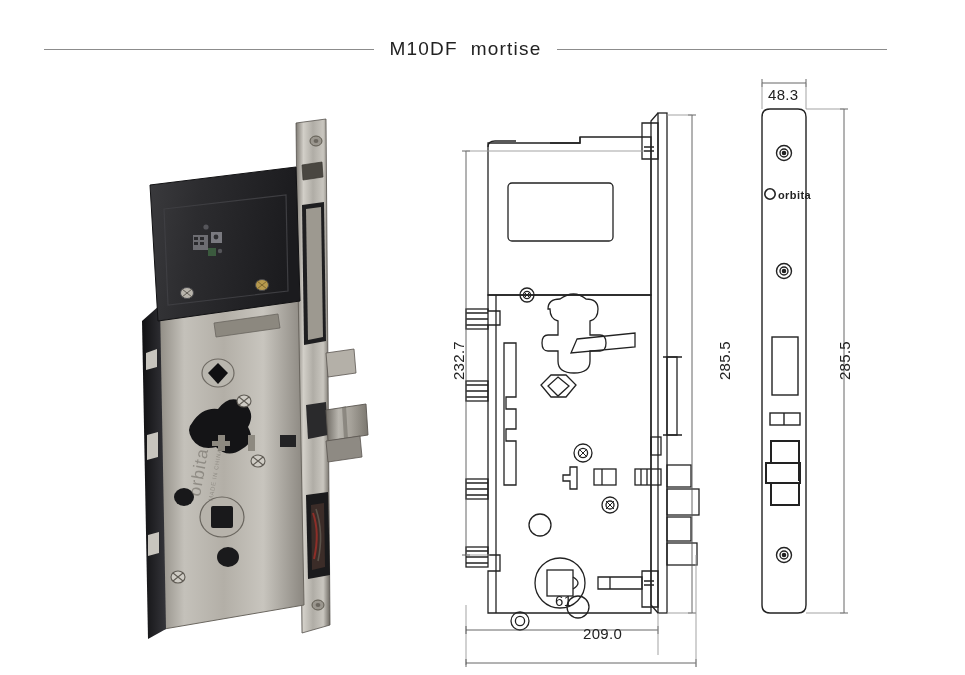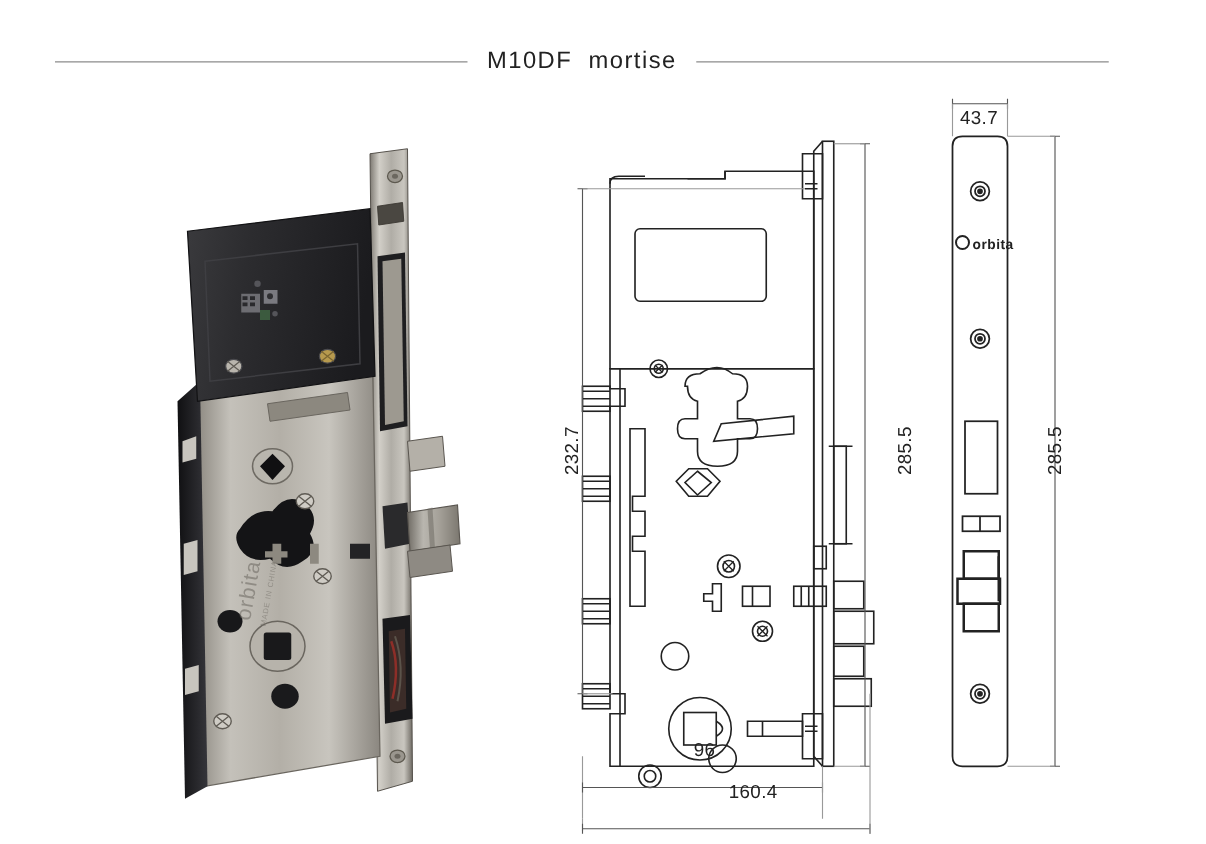--- a/index.html
+++ b/index.html
@@ -365,23 +365,23 @@
       <path d="M36 574 L36 582 M266 574 L266 582"></path>
       <path d="M266 470 L266 582" stroke="#999"></path>
     </g>
   </svg>
 </div>
 
 <div class="dim-label rot" style="left:436px; top:352px; width:44px; text-align:center;">232.7</div>
 
 <div class="dim-label rot" style="left:702px; top:352px; width:44px; text-align:center;">285.5</div>
 
-<div class="dim-label" style="left:555px; top:592px;">96</div>
-
-<div class="dim-label" style="left:583px; top:625px;">160.4</div>
+<div class="dim-label" style="left:555px; top:592px;">61</div>
+
+<div class="dim-label" style="left:583px; top:625px;">209.0</div>
 
 <div class="figure" id="right-figure">
   <svg width="130" height="570" viewBox="0 0 130 570">
     <g fill="none" stroke="#222" stroke-width="1.4">
 
       <path d="M22 32 q0 -8 8 -8 L58 24 q8 0 8 8 L66 520 q0 8 -8 8 L30 528 q-8 0 -8 -8 Z"></path>
 
       <g>
         <circle cx="44" cy="68" r="7.5"></circle>
         <circle cx="44" cy="68" r="4"></circle>
@@ -429,15 +429,15 @@
       <path d="M66 -2 L66 24" stroke="#999"></path>
 
       <path d="M104 24 L104 528"></path>
       <path d="M100 24 L108 24 M100 528 L108 528"></path>
       <path d="M66 24 L104 24" stroke="#999"></path>
       <path d="M66 528 L104 528" stroke="#999"></path>
     </g>
   </svg>
 </div>
 
-<div class="dim-label" style="left:768px; top:86px;">43.7</div>
+<div class="dim-label" style="left:768px; top:86px;">48.3</div>
 
 <div class="dim-label rot" style="left:822px; top:352px; width:44px; text-align:center;">285.5</div>
 
 </body></html>

